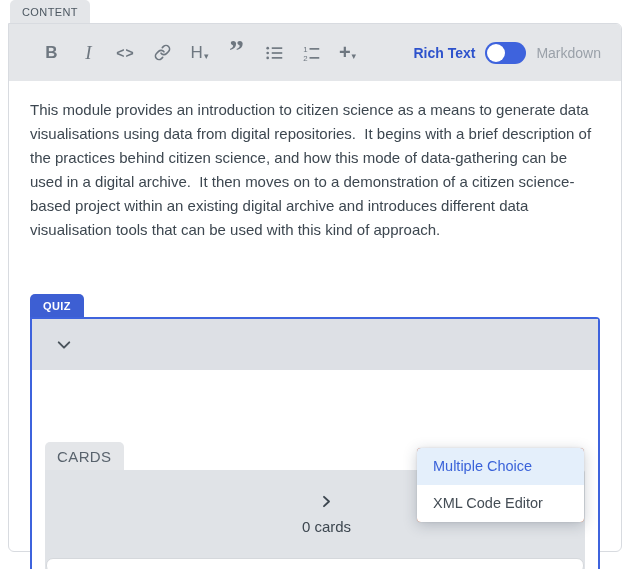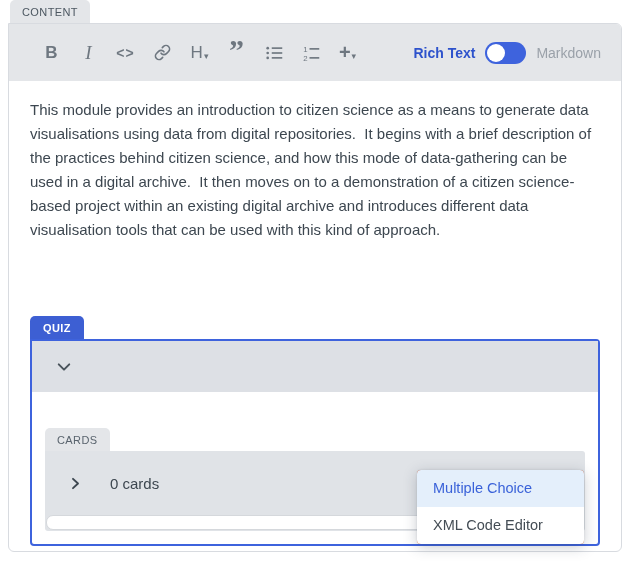--- a/index.html
+++ b/index.html
@@ -49,41 +49,41 @@
   .paragraph {
     font-size: 15px; line-height: 24px; color: #3d4750;
     white-space: pre-wrap; max-width: 572px;
   }
 
   .quiz-section { margin-top: 52px; }
   .quiz-tab {
     display: inline-block; padding: 6px 13px 5px; background: #3d5fd3;
     color: #fff; font-size: 11px; font-weight: bold; letter-spacing: .4px;
     border-radius: 5px 5px 0 0;
-    margin-top: 22px;
   }
   .quiz-panel {
     width: 570px; border: 2px solid #3e63dd; border-radius: 0 4px 4px 4px;
     background: #fff; position: relative;
   }
   .quiz-header {
     height: 51px; background: #dde0e5; display: flex; align-items: center;
     padding-left: 23px; cursor: pointer;
   }
   .quiz-body { padding: 36px 13px 13px 13px; }
 
   .cards-tab {
     display: inline-block; padding: 6px 12px 5px; background: #e4e6e9;
-    color: #59636d; font-size: 11px; letter-spacing: .4px;
+    color: #59636d; font-size: 15px; letter-spacing: .4px;
     border-radius: 5px 5px 0 0;
+    margin-top: 36px;
   }
   .cards-panel { background: #e0e3e7; border-radius: 0 3px 3px 3px; padding-bottom: 1px; }
   .cards-row {
-    display: flex; align-items: center; gap: 27px;
-    padding: 24px 0 23px 23px; cursor: pointer;
+    display: flex; align-items: center; gap: 9px;
+    padding: 24px 0 23px 23px; cursor: pointer; flex-direction: column;
   }
   .cards-count { font-size: 15px; color: #3d4750; }
   .cards-footer {
     height: 15px; margin: 0 1px; background: #fff;
     border: 1px solid #d5d8dc; border-radius: 7px;
   }
 
   .dropdown {
     position: absolute; left: 385px; top: 129px; width: 167px; z-index: 10;
     background: #c2410c; border-radius: 4px; overflow: hidden;

